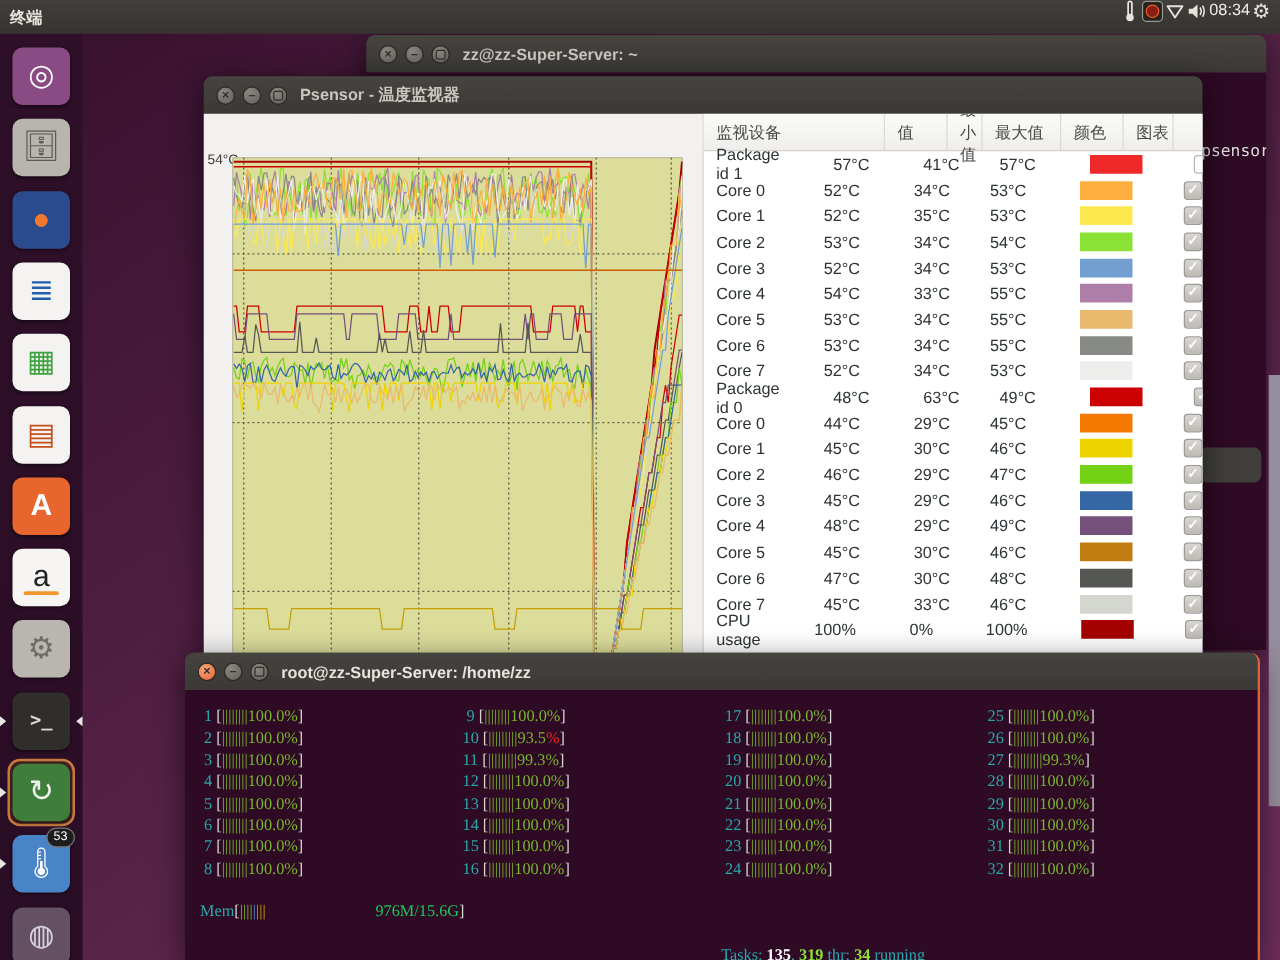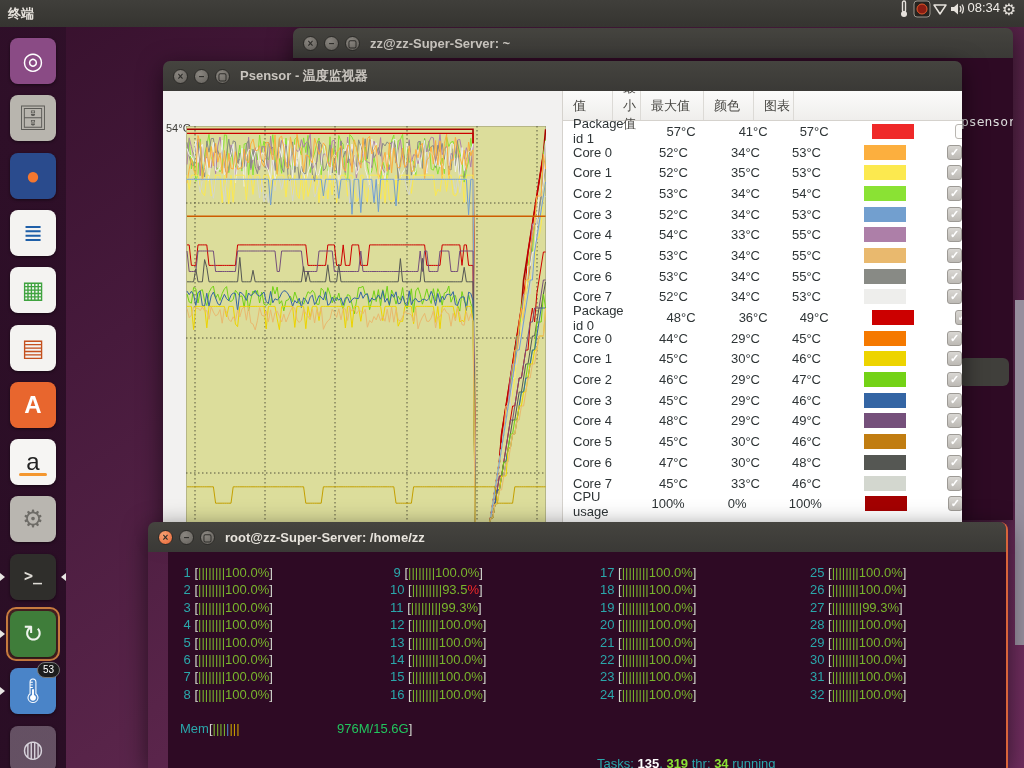--- a/index.html
+++ b/index.html
@@ -67,21 +67,21 @@
   .c-col { width:50px; } .c-chk { width:40px; }
   .swatch { width:42px; height:15px; }
   .chk { width:15px; height:15px; border-radius:3px; border:1px solid #9d9a95;
          background:linear-gradient(#d9d7d3,#bdbab5); color:#fff; font-size:11px; font-weight:bold;
          line-height:13px; text-align:center; }
   .chk.off { background:#fcfcfb; border-color:#b9b6b1; }
 
   
   #htop { left:148px; top:522px; width:860px; height:246px; border-right:2px solid #d9643a; z-index:20; }
   #htop .body { position:absolute; top:30px; left:0; right:0; bottom:0; background:#2e0a24; overflow:hidden;
-                font-family:Liberation Sans, sans-serif; font-size:13px; line-height:17.4px; white-space:pre;margin-left:20px; }
+                font-family:Liberation Serif, serif; font-size:13px; line-height:17.4px; white-space:pre; }
   .cpu-col { position:absolute; top:12px; }
   .cyan { color:#2aa7ab; }
   .grn { color:#79b52d; } .grnb { color:#8ae234; font-weight:bold; }
   .wht { color:#d3d7cf; } .whtb { color:#ffffff; font-weight:bold; }
   .redc { color:#ef2929; } .bluec { color:#4f83c2; } .yelc { color:#c4a000; }
   .memtxt { color:#22c55e; }
   #memrow { position:absolute; left:12px; top:168px; }
   #swprow { position:absolute; left:12px; top:185.4px; }
   #stats { position:absolute; left:429px; top:168px; }
   #stats div { height:17.4px; }
@@ -225,20 +225,21 @@
         <polyline points="1.0,125.0 3.2,145.5 5.4,145.5 7.6,145.5 9.8,145.5 12.0,125.0 14.2,125.0 16.4,125.0 18.6,125.0 20.8,125.0 23.0,125.0 25.2,125.0 27.4,125.0 29.6,145.5 31.8,145.5 34.0,145.5 36.2,145.5 38.4,145.5 40.6,145.5 42.8,145.5 45.0,145.5 47.2,145.5 49.4,145.5 51.6,125.0 53.8,125.0 56.0,125.0 58.2,125.0 60.4,125.0 62.6,125.0 64.8,125.0 67.0,125.0 69.2,125.0 71.4,125.0 73.6,125.0 75.8,125.0 78.0,125.0 80.2,125.0 82.4,125.0 84.6,125.0 86.8,125.0 89.0,125.0 91.2,145.5 93.4,145.5 95.6,125.0 97.8,125.0 100.0,125.0 102.2,125.0 104.4,125.0 106.6,125.0 108.8,125.0 111.0,125.0 113.2,125.0 115.4,125.0 117.6,145.5 119.8,145.5 122.0,145.5 124.2,145.5 126.4,145.5 128.6,145.5 130.8,145.5 133.0,125.0 135.2,125.0 137.4,125.0 139.6,125.0 141.8,125.0 144.0,125.0 146.2,125.0 148.4,145.5 150.6,145.5 152.8,145.5 155.0,145.5 157.2,145.5 159.4,145.5 161.6,145.5 163.8,145.5 166.0,145.5 168.2,145.5 170.4,145.5 172.6,145.5 174.8,125.0 177.0,145.5 179.2,145.5 181.4,145.5 183.6,145.5 185.8,145.5 188.0,145.5 190.2,145.5 192.4,145.5 194.6,145.5 196.8,145.5 199.0,145.5 201.2,145.5 203.4,145.5 205.6,145.5 207.8,145.5 210.0,145.5 212.2,145.5 214.4,145.5 216.6,145.5 218.8,145.5 221.0,145.5 223.2,145.5 225.4,145.5 227.6,145.5 229.8,145.5 232.0,145.5 234.2,125.0 236.4,145.5 238.6,125.0 240.8,125.0 243.0,145.5 245.2,145.5 247.4,145.5 249.6,145.5 251.8,145.5 254.0,125.0 256.2,125.0 258.4,125.0 260.6,125.0 262.8,125.0 265.0,145.5 267.2,145.5 269.4,145.5 271.6,145.5 273.8,125.0 276.0,125.0 278.2,125.0 280.4,125.0 282.6,125.0 284.8,125.0 287.0,125.0 289.2,404.4 291.4,405.6 293.6,405.9 295.8,404.0 298.0,404.1 300.2,404.5 302.4,404.1 304.6,392.0 306.8,392.0 309.0,378.0 311.2,364.0 313.4,350.0 315.6,350.0 317.8,336.0 320.0,322.0 322.2,308.0 324.4,294.0 326.6,294.0 328.8,280.0 331.0,266.0 333.2,252.0 335.4,252.0 337.6,238.0 339.8,224.0 342.0,210.0 344.2,196.0 346.4,196.0 348.6,182.0 350.8,182.0 353.0,182.0 355.2,168.0 357.4,154.0 359.6,154.0" fill="none" stroke="#75507b" stroke-width="1"></polyline>
         <polyline points="1.0,155.8 3.2,155.8 5.4,155.8 7.6,155.8 9.8,142.9 12.0,155.8 14.2,155.8 16.4,155.8 18.6,133.6 20.8,141.5 23.0,155.8 25.2,155.8 27.4,155.8 29.6,155.8 31.8,155.8 34.0,155.8 36.2,155.8 38.4,155.8 40.6,155.8 42.8,155.8 45.0,155.8 47.2,155.8 49.4,155.8 51.6,155.8 53.8,131.4 56.0,155.8 58.2,155.8 60.4,155.8 62.6,155.8 64.8,155.8 67.0,144.3 69.2,155.8 71.4,155.8 73.6,155.8 75.8,155.8 78.0,155.8 80.2,155.8 82.4,155.8 84.6,155.8 86.8,155.8 89.0,155.8 91.2,155.8 93.4,155.8 95.6,155.8 97.8,155.8 100.0,155.8 102.2,155.8 104.4,155.8 106.6,155.8 108.8,155.8 111.0,155.8 113.2,155.8 115.4,155.8 117.6,140.6 119.8,155.8 122.0,145.1 124.2,155.8 126.4,155.8 128.6,155.8 130.8,155.8 133.0,155.8 135.2,155.8 137.4,155.8 139.6,155.8 141.8,138.8 144.0,155.8 146.2,155.8 148.4,155.8 150.6,155.8 152.8,138.1 155.0,155.8 157.2,155.8 159.4,155.8 161.6,155.8 163.8,155.8 166.0,155.8 168.2,155.8 170.4,155.8 172.6,155.8 174.8,155.8 177.0,155.8 179.2,155.8 181.4,155.8 183.6,155.8 185.8,155.8 188.0,155.8 190.2,155.8 192.4,155.8 194.6,155.8 196.8,155.8 199.0,155.8 201.2,155.8 203.4,155.8 205.6,155.8 207.8,155.8 210.0,155.8 212.2,155.8 214.4,132.6 216.6,155.8 218.8,155.8 221.0,155.8 223.2,155.8 225.4,155.8 227.6,155.8 229.8,155.8 232.0,155.8 234.2,155.8 236.4,132.3 238.6,155.8 240.8,155.8 243.0,155.8 245.2,155.8 247.4,155.8 249.6,155.8 251.8,155.8 254.0,155.8 256.2,155.8 258.4,155.8 260.6,155.8 262.8,155.8 265.0,155.8 267.2,155.8 269.4,155.8 271.6,155.8 273.8,155.8 276.0,155.8 278.2,141.3 280.4,155.8 282.6,155.8 284.8,155.8 287.0,155.8 289.2,404.8 291.4,405.0 293.6,405.9 295.8,405.6 298.0,401.7 300.2,402.4 302.4,401.6 304.6,392.0 306.8,392.0 309.0,378.0 311.2,364.0 313.4,364.0 315.6,350.0 317.8,336.0 320.0,336.0 322.2,322.0 324.4,308.0 326.6,294.0 328.8,294.0 331.0,280.0 333.2,266.0 335.4,266.0 337.6,252.0 339.8,238.0 342.0,238.0 344.2,224.0 346.4,210.0 348.6,210.0 350.8,196.0 353.0,182.0 355.2,182.0 357.4,168.0 359.6,155.8" fill="none" stroke="#555753" stroke-width="1"></polyline>
         <polyline points="1.0,168.0 3.2,176.0 5.4,177.2 7.6,161.4 9.8,162.8 12.0,177.0 14.2,164.7 16.4,163.7 18.6,174.7 20.8,179.5 23.0,166.6 25.2,162.3 27.4,160.0 29.6,172.3 31.8,168.1 34.0,174.5 36.2,167.4 38.4,162.9 40.6,160.6 42.8,174.6 45.0,175.5 47.2,173.5 49.4,164.3 51.6,167.0 53.8,170.4 56.0,169.9 58.2,181.6 60.4,164.1 62.6,184.7 64.8,173.3 67.0,165.0 69.2,167.4 71.4,164.4 73.6,177.0 75.8,166.1 78.0,178.3 80.2,179.3 82.4,177.4 84.6,179.0 86.8,160.5 89.0,168.0 91.2,161.0 93.4,177.9 95.6,174.7 97.8,184.9 100.0,174.6 102.2,173.9 104.4,170.2 106.6,175.6 108.8,166.0 111.0,172.4 113.2,177.7 115.4,175.6 117.6,178.2 119.8,171.5 122.0,165.7 124.2,167.5 126.4,164.3 128.6,167.2 130.8,178.2 133.0,178.4 135.2,162.2 137.4,164.7 139.6,174.2 141.8,161.6 144.0,168.2 146.2,176.8 148.4,169.5 150.6,174.8 152.8,167.1 155.0,176.7 157.2,182.9 159.4,174.8 161.6,168.6 163.8,169.6 166.0,178.2 168.2,188.0 170.4,175.9 172.6,161.7 174.8,161.5 177.0,160.3 179.2,168.4 181.4,168.2 183.6,183.6 185.8,175.0 188.0,164.7 190.2,175.6 192.4,163.6 194.6,179.8 196.8,163.7 199.0,172.5 201.2,160.2 203.4,179.7 205.6,164.0 207.8,169.5 210.0,178.1 212.2,170.2 214.4,174.2 216.6,161.6 218.8,178.3 221.0,182.5 223.2,174.8 225.4,162.8 227.6,186.3 229.8,164.9 232.0,161.7 234.2,168.2 236.4,178.2 238.6,171.2 240.8,162.9 243.0,171.7 245.2,177.5 247.4,162.7 249.6,174.9 251.8,162.7 254.0,168.2 256.2,179.2 258.4,167.0 260.6,166.0 262.8,160.0 265.0,176.2 267.2,170.5 269.4,169.5 271.6,179.5 273.8,185.1 276.0,165.6 278.2,174.9 280.4,179.3 282.6,169.0 284.8,177.6 287.0,182.8 289.2,404.4 291.4,400.3 293.6,402.0 295.8,402.6 298.0,403.4 300.2,403.9 302.4,405.5 304.6,392.0 306.8,392.0 309.0,378.0 311.2,378.0 313.4,364.0 315.6,350.0 317.8,336.0 320.0,336.0 322.2,322.0 324.4,308.0 326.6,308.0 328.8,294.0 331.0,294.0 333.2,280.0 335.4,266.0 337.6,266.0 339.8,252.0 342.0,238.0 344.2,238.0 346.4,224.0 348.6,224.0 350.8,196.0 353.0,196.0 355.2,196.0 357.4,168.0 359.6,182.0" fill="none" stroke="#73d216" stroke-width="1"></polyline>
         <polyline points="1.0,165.1 3.2,168.7 5.4,165.3 7.6,168.7 9.8,179.4 12.0,166.7 14.2,164.8 16.4,179.7 18.6,180.0 20.8,167.2 23.0,180.3 25.2,169.9 27.4,166.1 29.6,171.9 31.8,177.8 34.0,179.1 36.2,173.2 38.4,168.3 40.6,172.7 42.8,174.9 45.0,169.2 47.2,167.1 49.4,167.5 51.6,184.9 53.8,166.1 56.0,167.3 58.2,170.1 60.4,174.4 62.6,167.0 64.8,169.7 67.0,167.9 69.2,164.4 71.4,169.0 73.6,170.1 75.8,168.2 78.0,166.0 80.2,175.7 82.4,177.4 84.6,165.4 86.8,176.8 89.0,172.7 91.2,174.0 93.4,172.0 95.6,167.1 97.8,164.7 100.0,165.3 102.2,168.1 104.4,172.5 106.6,180.4 108.8,174.5 111.0,177.1 113.2,172.2 115.4,181.5 117.6,171.8 119.8,173.9 122.0,178.0 124.2,171.0 126.4,169.2 128.6,178.6 130.8,175.1 133.0,169.6 135.2,171.1 137.4,174.0 139.6,165.8 141.8,179.3 144.0,177.7 146.2,171.1 148.4,175.8 150.6,171.6 152.8,174.2 155.0,171.8 157.2,179.2 159.4,171.9 161.6,171.3 163.8,176.8 166.0,173.7 168.2,171.9 170.4,172.4 172.6,172.6 174.8,165.9 177.0,172.3 179.2,168.6 181.4,167.7 183.6,176.2 185.8,171.9 188.0,174.0 190.2,172.7 192.4,168.9 194.6,173.2 196.8,164.7 199.0,176.2 201.2,172.3 203.4,178.9 205.6,168.1 207.8,171.3 210.0,165.8 212.2,177.8 214.4,177.2 216.6,169.9 218.8,176.6 221.0,179.7 223.2,164.8 225.4,178.7 227.6,173.9 229.8,172.4 232.0,175.7 234.2,175.6 236.4,173.4 238.6,173.3 240.8,174.7 243.0,172.3 245.2,165.3 247.4,170.6 249.6,179.6 251.8,167.4 254.0,176.3 256.2,170.2 258.4,173.8 260.6,168.7 262.8,168.2 265.0,169.6 267.2,165.6 269.4,178.6 271.6,179.5 273.8,172.6 276.0,170.8 278.2,171.1 280.4,184.4 282.6,166.2 284.8,167.4 287.0,174.9 289.2,401.3 291.4,400.2 293.6,402.7 295.8,401.4 298.0,403.7 300.2,402.3 302.4,402.2 304.6,392.0 306.8,392.0 309.0,378.0 311.2,364.0 313.4,364.0 315.6,350.0 317.8,350.0 320.0,336.0 322.2,322.0 324.4,322.0 326.6,308.0 328.8,308.0 331.0,294.0 333.2,280.0 335.4,266.0 337.6,266.0 339.8,252.0 342.0,252.0 344.2,238.0 346.4,224.0 348.6,224.0 350.8,210.0 353.0,196.0 355.2,182.0 357.4,182.0 359.6,182.0" fill="none" stroke="#3465a4" stroke-width="1"></polyline>
         <polyline points="1.0,180.4 3.2,180.4 5.4,180.4 7.6,203.6 9.8,180.4 12.0,180.4 14.2,180.4 16.4,180.4 18.6,180.4 20.8,201.9 23.0,180.4 25.2,180.4 27.4,180.4 29.6,180.4 31.8,180.4 34.0,180.4 36.2,180.4 38.4,180.4 40.6,191.0 42.8,180.4 45.0,180.4 47.2,180.4 49.4,198.0 51.6,200.7 53.8,180.4 56.0,180.4 58.2,180.4 60.4,180.4 62.6,180.4 64.8,180.4 67.0,180.4 69.2,180.4 71.4,180.4 73.6,180.4 75.8,180.4 78.0,180.4 80.2,203.0 82.4,180.4 84.6,180.4 86.8,180.4 89.0,180.4 91.2,192.8 93.4,203.7 95.6,180.4 97.8,180.4 100.0,180.4 102.2,180.4 104.4,180.4 106.6,180.4 108.8,201.4 111.0,180.4 113.2,180.4 115.4,180.4 117.6,180.4 119.8,202.7 122.0,180.4 124.2,191.5 126.4,180.4 128.6,180.4 130.8,180.4 133.0,194.6 135.2,180.4 137.4,180.4 139.6,180.4 141.8,180.4 144.0,180.4 146.2,180.4 148.4,180.4 150.6,180.4 152.8,180.4 155.0,180.4 157.2,180.4 159.4,202.0 161.6,180.4 163.8,180.4 166.0,201.3 168.2,180.4 170.4,180.4 172.6,180.4 174.8,195.3 177.0,180.4 179.2,180.4 181.4,180.4 183.6,180.4 185.8,180.4 188.0,180.4 190.2,180.4 192.4,180.4 194.6,180.4 196.8,194.6 199.0,180.4 201.2,180.4 203.4,180.4 205.6,180.4 207.8,180.4 210.0,180.4 212.2,200.2 214.4,195.1 216.6,195.4 218.8,180.4 221.0,180.4 223.2,180.4 225.4,180.4 227.6,197.7 229.8,180.4 232.0,180.4 234.2,180.4 236.4,180.4 238.6,180.4 240.8,180.4 243.0,180.4 245.2,180.4 247.4,180.4 249.6,196.4 251.8,180.4 254.0,202.7 256.2,180.4 258.4,180.4 260.6,180.4 262.8,180.4 265.0,180.4 267.2,180.4 269.4,192.2 271.6,180.4 273.8,195.9 276.0,194.3 278.2,195.7 280.4,180.4 282.6,180.4 284.8,180.4 287.0,195.7 289.2,402.1 291.4,403.8 293.6,404.0 295.8,400.8 298.0,402.1 300.2,405.5 302.4,401.9 304.6,392.0 306.8,392.0 309.0,378.0 311.2,378.0 313.4,364.0 315.6,350.0 317.8,350.0 320.0,350.0 322.2,322.0 324.4,322.0 326.6,308.0 328.8,308.0 331.0,294.0 333.2,280.0 335.4,280.0 337.6,266.0 339.8,266.0 342.0,252.0 344.2,238.0 346.4,238.0 348.6,224.0 350.8,224.0 353.0,210.0 355.2,210.0 357.4,210.0 359.6,182.0" fill="none" stroke="#edd400" stroke-width="1"></polyline>
         <polyline points="1.0,182.5 3.2,191.7 5.4,189.2 7.6,180.8 9.8,182.4 12.0,182.2 14.2,184.7 16.4,181.0 18.6,184.9 20.8,184.6 23.0,193.3 25.2,180.7 27.4,186.1 29.6,189.8 31.8,188.5 34.0,183.6 36.2,197.2 38.4,182.2 40.6,186.3 42.8,193.4 45.0,195.7 47.2,190.8 49.4,194.7 51.6,183.9 53.8,191.0 56.0,182.9 58.2,180.9 60.4,194.2 62.6,180.8 64.8,196.8 67.0,198.1 69.2,203.9 71.4,194.7 73.6,181.5 75.8,189.2 78.0,190.2 80.2,185.1 82.4,195.7 84.6,183.8 86.8,196.2 89.0,186.6 91.2,185.2 93.4,190.4 95.6,196.0 97.8,188.1 100.0,196.0 102.2,190.7 104.4,185.1 106.6,180.7 108.8,182.2 111.0,193.7 113.2,196.5 115.4,194.2 117.6,183.2 119.8,187.5 122.0,190.2 124.2,193.8 126.4,183.1 128.6,197.0 130.8,183.4 133.0,190.4 135.2,181.4 137.4,203.3 139.6,198.1 141.8,194.9 144.0,193.0 146.2,183.4 148.4,186.3 150.6,191.4 152.8,182.8 155.0,193.8 157.2,182.4 159.4,183.1 161.6,194.4 163.8,181.4 166.0,185.2 168.2,182.5 170.4,187.9 172.6,184.5 174.8,185.1 177.0,187.7 179.2,183.4 181.4,201.2 183.6,194.5 185.8,196.7 188.0,190.5 190.2,193.9 192.4,187.8 194.6,194.8 196.8,190.2 199.0,195.2 201.2,183.3 203.4,196.2 205.6,180.9 207.8,196.2 210.0,183.3 212.2,194.0 214.4,194.9 216.6,191.0 218.8,185.2 221.0,187.6 223.2,187.6 225.4,189.2 227.6,195.7 229.8,182.6 232.0,202.8 234.2,195.9 236.4,191.2 238.6,187.4 240.8,195.2 243.0,195.4 245.2,191.8 247.4,184.9 249.6,202.0 251.8,190.6 254.0,190.9 256.2,185.7 258.4,182.5 260.6,186.6 262.8,187.9 265.0,200.2 267.2,187.3 269.4,195.0 271.6,181.8 273.8,188.7 276.0,198.7 278.2,199.2 280.4,185.8 282.6,194.8 284.8,187.8 287.0,195.3 289.2,405.1 291.4,401.5 293.6,405.9 295.8,405.3 298.0,404.0 300.2,403.4 302.4,403.8 304.6,392.0 306.8,392.0 309.0,378.0 311.2,378.0 313.4,364.0 315.6,364.0 317.8,350.0 320.0,336.0 322.2,336.0 324.4,322.0 326.6,308.0 328.8,308.0 331.0,294.0 333.2,294.0 335.4,280.0 337.6,280.0 339.8,266.0 342.0,252.0 344.2,252.0 346.4,238.0 348.6,238.0 350.8,224.0 353.0,210.0 355.2,210.0 357.4,210.0 359.6,182.8" fill="none" stroke="#e9b96e" stroke-width="1"></polyline>
         <polyline points="1.0,360.8 3.2,360.8 5.4,360.8 7.6,360.8 9.8,360.8 12.0,360.8 14.2,360.8 16.4,360.8 18.6,360.8 20.8,360.8 23.0,360.8 25.2,360.8 27.4,360.8 29.6,377.2 31.8,377.2 34.0,377.2 36.2,377.2 38.4,377.2 40.6,377.2 42.8,377.2 45.0,377.2 47.2,360.8 49.4,360.8 51.6,360.8 53.8,360.8 56.0,360.8 58.2,360.8 60.4,360.8 62.6,360.8 64.8,360.8 67.0,360.8 69.2,360.8 71.4,360.8 73.6,360.8 75.8,360.8 78.0,360.8 80.2,360.8 82.4,360.8 84.6,360.8 86.8,360.8 89.0,360.8 91.2,360.8 93.4,360.8 95.6,360.8 97.8,360.8 100.0,360.8 102.2,360.8 104.4,360.8 106.6,360.8 108.8,360.8 111.0,360.8 113.2,360.8 115.4,360.8 117.6,360.8 119.8,377.2 122.0,377.2 124.2,377.2 126.4,377.2 128.6,377.2 130.8,377.2 133.0,377.2 135.2,377.2 137.4,360.8 139.6,360.8 141.8,360.8 144.0,360.8 146.2,360.8 148.4,360.8 150.6,360.8 152.8,360.8 155.0,360.8 157.2,360.8 159.4,360.8 161.6,360.8 163.8,360.8 166.0,360.8 168.2,360.8 170.4,360.8 172.6,360.8 174.8,360.8 177.0,360.8 179.2,360.8 181.4,360.8 183.6,360.8 185.8,360.8 188.0,360.8 190.2,360.8 192.4,360.8 194.6,360.8 196.8,360.8 199.0,360.8 201.2,360.8 203.4,360.8 205.6,360.8 207.8,360.8 210.0,377.2 212.2,377.2 214.4,377.2 216.6,377.2 218.8,377.2 221.0,377.2 223.2,377.2 225.4,377.2 227.6,360.8 229.8,360.8 232.0,360.8 234.2,360.8 236.4,360.8 238.6,360.8 240.8,360.8 243.0,360.8 245.2,360.8 247.4,360.8 249.6,360.8 251.8,360.8 254.0,360.8 256.2,360.8 258.4,360.8 260.6,360.8 262.8,360.8 265.0,360.8 267.2,360.8 269.4,360.8 271.6,360.8 273.8,360.8 276.0,360.8 278.2,360.8 280.4,360.8 282.6,360.8 284.8,360.8 287.0,360.8 289.2,360.8 291.4,360.8 293.6,360.8 295.8,360.8 298.0,360.8 300.2,360.8 302.4,360.8 304.6,360.8 306.8,360.8 309.0,360.8 311.2,377.2 313.4,377.2 315.6,377.2 317.8,377.2 320.0,377.2 322.2,377.2 324.4,377.2 326.6,377.2 328.8,360.8 331.0,360.8 333.2,360.8 335.4,360.8 337.6,360.8 339.8,360.8 342.0,360.8 344.2,360.8 346.4,360.8 348.6,360.8 350.8,360.8 353.0,360.8 355.2,360.8 357.4,360.8 359.6,360.8" fill="none" stroke="#c4a000" stroke-width="1"></polyline>
       </svg>
     <div id="ps-table">
       <div class="ps-head" id="ps-head">
+          <div class="c-name">监视设备</div>
           <div class="c-val">值</div>
           <div class="c-min">最小值</div>
           <div class="c-max">最大值</div>
           <div class="c-col">颜色</div>
           <div class="c-chk">图表</div>
         </div>
       <div id="ps-rows">
           <div class="ps-row">
             <div class="c-name">Package id 1</div>
             <div class="c-val">57°C</div>
@@ -343,21 +344,21 @@
             <div class="c-col">
               <div class="swatch" style="background: rgb(238, 238, 236);"></div>
             </div>
             <div class="c-chk">
               <div class="chk">✓</div>
             </div>
           </div>
           <div class="ps-row">
             <div class="c-name">Package id 0</div>
             <div class="c-val">48°C</div>
-            <div class="c-min">36°C</div>
+            <div class="c-min">63°C</div>
             <div class="c-max">49°C</div>
             <div class="c-col">
               <div class="swatch" style="background: rgb(204, 0, 0);"></div>
             </div>
             <div class="c-chk">
               <div class="chk">✓</div>
             </div>
           </div>
           <div class="ps-row">
             <div class="c-name">Core 0</div>

